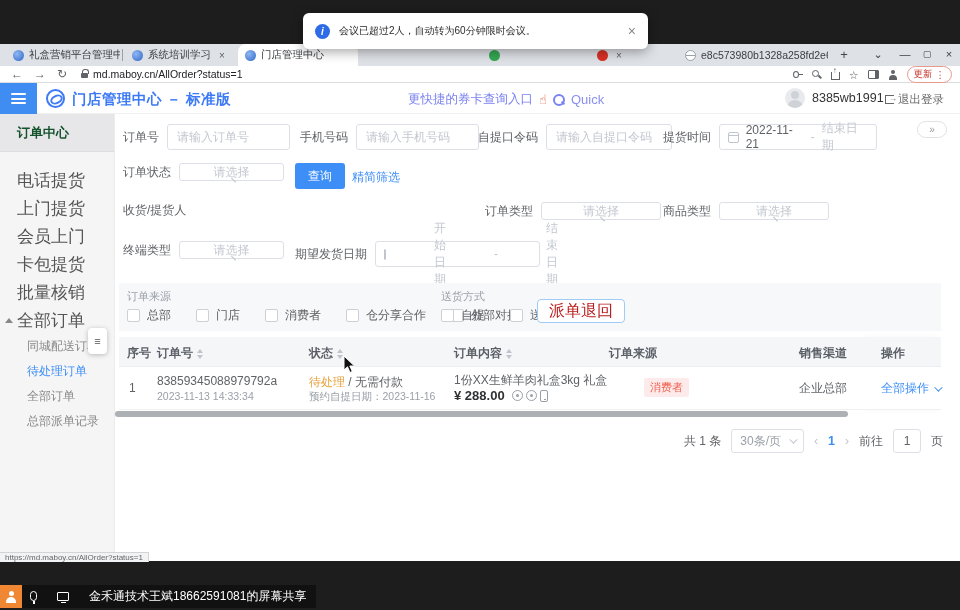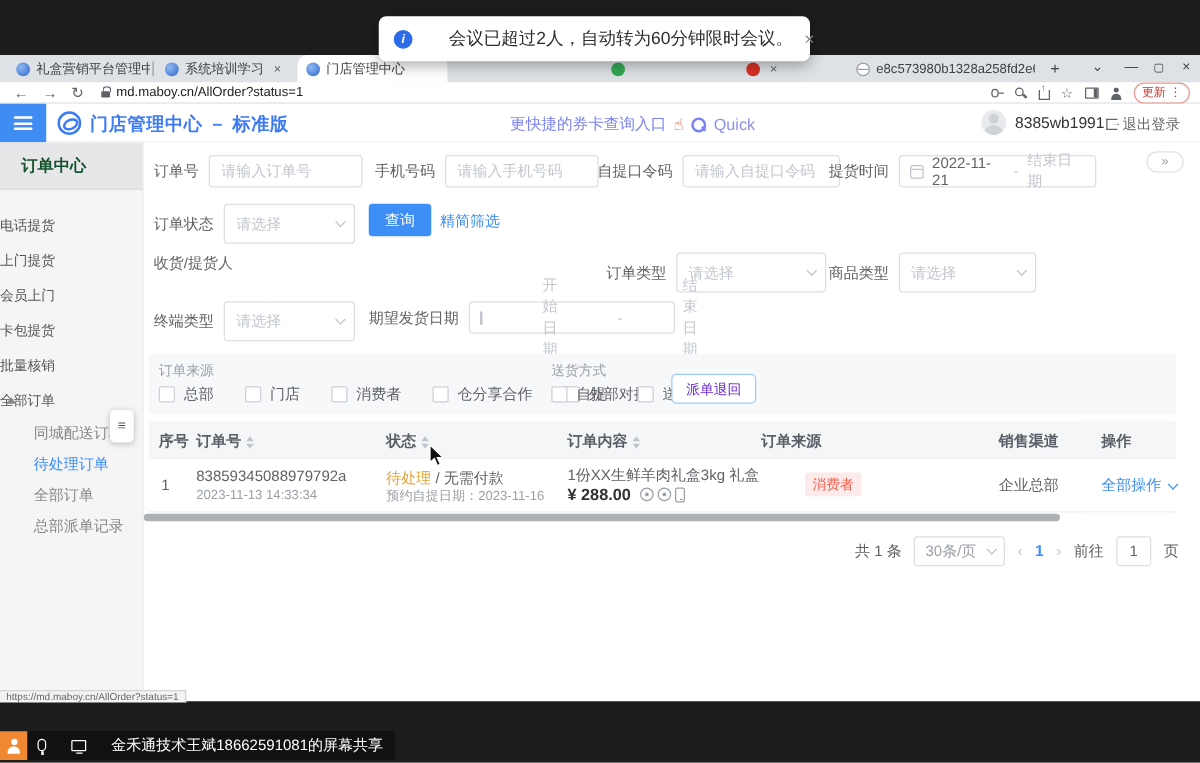--- a/index.html
+++ b/index.html
@@ -42,21 +42,21 @@
   .ic-panel { width:11px; height:9px; border:1.2px solid #5f6368; border-radius:1px; position:relative; }
   .ic-panel::after { content:""; position:absolute; right:0; top:0; bottom:0; width:3px; background:#5f6368; }
   .ic-avatar { width:10px; height:10px; position:relative; overflow:hidden; }
   .ic-avatar::before { content:""; position:absolute; top:0; left:3px; width:4px; height:4px; border-radius:50%; background:#5f6368; }
   .ic-avatar::after { content:""; position:absolute; top:5px; left:1px; width:8px; height:6px; border-radius:4px 4px 0 0; background:#5f6368; }
   .update-chip { display:flex; align-items:center; gap:3px; border:1px solid #e8998f; border-radius:9px; color:#c5352b; font-size:9.5px; padding:1px 6px; }
 
   
   .banner { position:absolute; left:303px; top:13px; width:345px; height:36px; background:#fff; border-radius:6px; box-shadow:0 3px 12px rgba(0,0,0,.35); display:flex; align-items:center; padding:0 12px; gap:9px; z-index:50; }
   .banner .info { width:15px; height:15px; border-radius:50%; background:#2e6be6; color:#fff; font-size:10px; font-style:italic; font-weight:bold; text-align:center; line-height:15px; flex:0 0 auto; }
-  .banner .btxt { font-size:14px; color:#2b2b2b; white-space:nowrap;margin-left:20px; }
+  .banner .btxt { font-size:10px; color:#2b2b2b; white-space:nowrap; }
   .banner .bx { margin-left:auto; color:#8a8a8a; font-size:14px; }
 
   
   .apphead { position:absolute; top:83px; left:0; width:960px; height:31px; background:#fff; border-bottom:1px solid #f0f0f0; }
   .burger { position:absolute; left:0; top:0; width:37px; height:31px; background:#3f8cf3; color:#fff; display:flex; align-items:center; justify-content:center; }
   .burger .bars { width:15px; }
   .burger .bars div { height:2px; background:#fff; margin:2.5px 0; border-radius:1px; }
   .applogo { position:absolute; left:46px; top:6px; width:19px; height:19px; border-radius:50%; border:2px solid #3d7af5; }
   .applogo::after { content:""; position:absolute; left:2px; top:4px; width:9px; height:5px; border-radius:50%; border:2px solid #3d7af5; transform:rotate(-25deg); }
   .apptitle { position:absolute; left:72px; top:7px; font-size:14.5px; font-weight:bold; color:#3d7af5; letter-spacing:.5px; }
@@ -73,51 +73,51 @@
   .uavatar::after { content:""; position:absolute; top:12px; left:2px; width:16px; height:10px; border-radius:8px 8px 0 0; background:#cfd3d8; }
   .uname { font-size:12.5px; color:#333; }
   .logoutwrap { position:absolute; left:885px; top:9px; display:flex; align-items:center; gap:4px; color:#666; }
   .ic-exit { width:9px; height:9px; border:1.2px solid #666; border-right:none; position:relative; }
   .ic-exit::after { content:"→"; position:absolute; left:3px; top:-2px; font-size:8px; color:#666; }
   .logouttxt { font-size:11.5px; }
 
   
   .sidebar { position:absolute; top:114px; left:0; width:115px; height:443px; background:#f5f5f6; border-right:1px solid #ececec; }
   .side-sec { height:38px; background:#e7e7e9; display:flex; align-items:center; padding-left:17px; font-size:13px; font-weight:bold; color:#14532d; border-bottom:1px solid #ddd; }
-  .side-item { height:28px; display:flex; align-items:center; font-size:11px; color:#555; }
+  .side-item { height:28px; display:flex; align-items:center; padding-left:17px; font-size:17px; color:#555; }
   .side-parent { position:relative; }
   .side-parent .tri { position:absolute; left:5px; top:12px; width:0; height:0; border-left:4px solid transparent; border-right:4px solid transparent; border-bottom:5px solid #888; }
   .side-child { height:25px; display:flex; align-items:center; padding-left:27px; font-size:12px; color:#888; }
   .side-child.active { color:#3e8ef7; }
   .side-handle { position:absolute; left:88px; top:214px; width:19px; height:26px; background:#fff; border-radius:4px; box-shadow:0 1px 5px rgba(0,0,0,.25); display:flex; align-items:center; justify-content:center; color:#555; font-size:11px; }
 
   
   .main { position:absolute; top:114px; left:115px; width:845px; height:443px; background:#fff; }
   .f { position:absolute; display:flex; align-items:center; gap:8px; }
   .lbl { font-size:12px; color:#606266; white-space:nowrap; }
   .inp { height:26px; border:1px solid #dcdfe6; border-radius:3px; font-size:12px; padding:0 9px; color:#606266; background:#fff; outline:none; }
   .inp::placeholder { color:#c3c7cf; }
-  .selbox { display:flex; align-items:center; justify-content:space-between; height:32px; border:1px solid #dcdfe6; border-radius:3px; background:#fff; padding:0 9px; }
+  .selbox { display:flex; align-items:center; justify-content:space-between; height:18px; border:1px solid #dcdfe6; border-radius:3px; background:#fff; padding:0 9px;flex-direction:column; }
   .ph { font-size:12px; color:#c3c7cf; }
   .chev { width:6px; height:6px; border-right:1.2px solid #c0c4cc; border-bottom:1.2px solid #c0c4cc; transform:rotate(45deg) translateY(-2px); }
   .datebox { display:flex; align-items:center; height:26px; border:1px solid #dcdfe6; border-radius:3px; background:#fff; padding:0 8px; gap:7px; }
   .cal { width:11px; height:11px; border:1.2px solid #c0c4cc; border-radius:2px; position:relative; }
   .cal::before { content:""; position:absolute; top:2px; left:0; right:0; border-top:1px solid #c0c4cc; }
   .dateval { font-size:12px; color:#606266; }
   .datesep { font-size:12px; color:#c3c7cf; }
   .btn-primary { height:26px; background:#3e8ef7; color:#fff; font-size:12px; border:none; border-radius:3px; padding:0 13px; }
   .linkblue { font-size:12px; color:#3e8ef7; }
   .collapse-pill { position:absolute; right:13px; top:7px; width:30px; height:17px; border:1px solid #e2e2e2; border-radius:9px; background:#fff; color:#999; font-size:10px; text-align:center; line-height:15px; }
 
   .checkpanel { position:absolute; left:4px; top:169px; width:822px; height:48px; background:#f7f8fa; }
   .cp-label { position:absolute; font-size:11px; color:#9aa0a8; top:6px; }
   .cp-row { position:absolute; top:24px; display:flex; align-items:center; gap:7px; }
   .cbx { width:13px; height:13px; border:1px solid #cdd0d6; border-radius:2px; background:#fff; }
   .cbx-lbl { font-size:12px; color:#606266; margin-right:18px; }
-  .btn-outline { height:24px; border:1px solid #9ecbf7; background:#fff; color:#6d28d9; font-size:11px; border-radius:4px; padding:0 11px; }
+  .btn-outline { height:24px; border:1px solid #9ecbf7; background:#fff; color:#b91c1c; font-size:16px; border-radius:4px; padding:0 11px; }
 
   
   .thead { position:absolute; left:4px; top:223px; width:822px; height:30px; background:#f5f6f8; border-bottom:1px solid #ebeef5; }
   .th { position:absolute; top:8px; font-size:12px; color:#5a5e66; font-weight:bold; display:flex; align-items:center; gap:4px; }
   .sort { display:flex; flex-direction:column; gap:2px; }
   .sort i { display:block; width:0; height:0; border-left:3.5px solid transparent; border-right:3.5px solid transparent; }
   .sort .up { border-bottom:4px solid #c0c4cc; }
   .sort .dn { border-top:4px solid #c0c4cc; }
   .trow { position:absolute; left:4px; top:253px; width:822px; height:43px; background:#fff; border-bottom:1px solid #f0f0f0; }
   .td { position:absolute; font-size:12px; color:#606266; }

